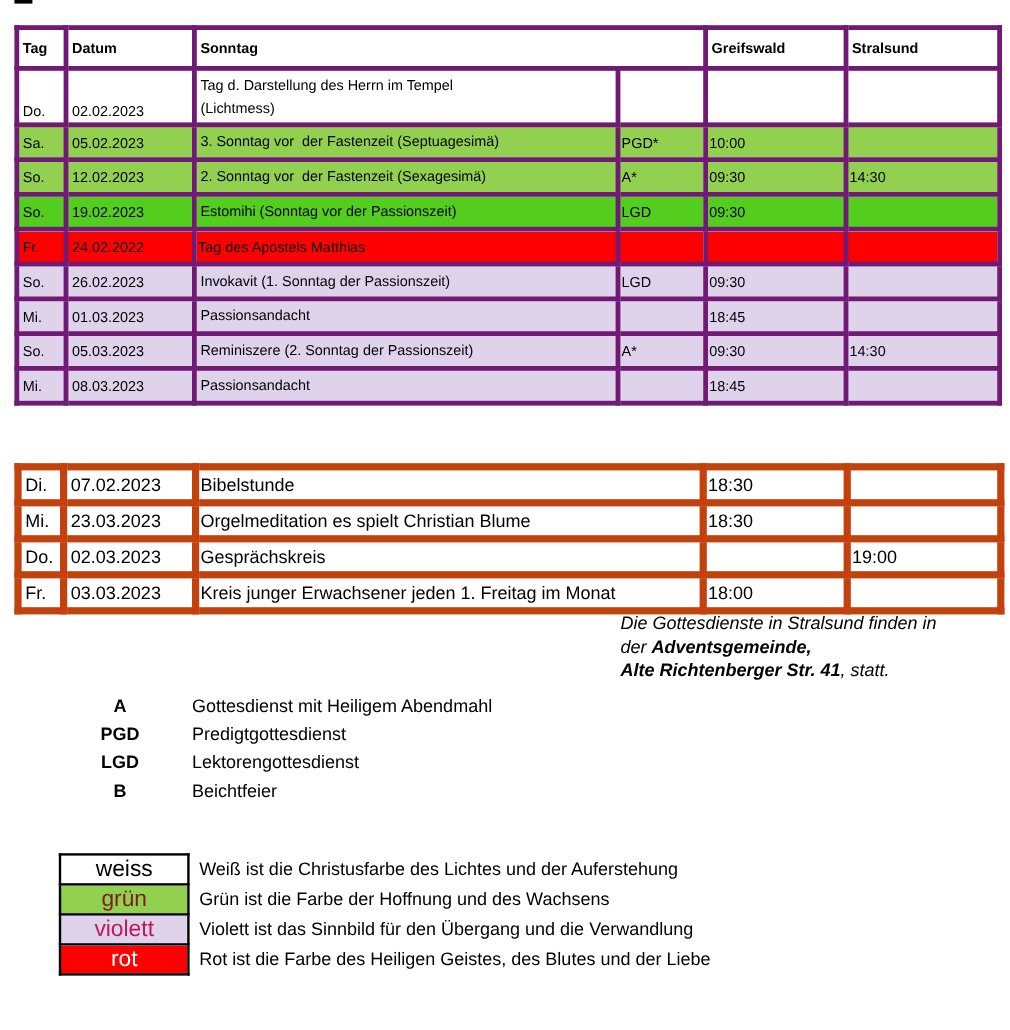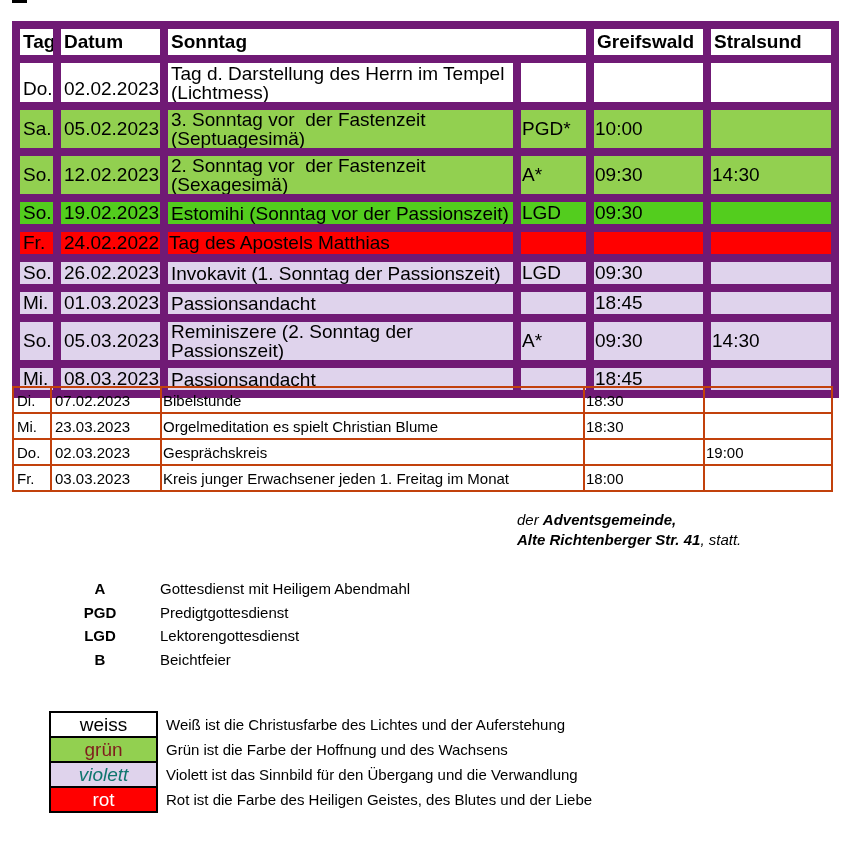--- a/index.html
+++ b/index.html
@@ -9,33 +9,33 @@
     background:#fff; color:#000;
     font-family:"Liberation Sans", sans-serif;
   }
   .artifact { position:absolute; left:12px; top:0; width:15px; height:3px; background:#000; }
 
   table { border-collapse:collapse; position:absolute; table-layout:fixed; }
   td { overflow:hidden; }
 
   
   .main { left:12px; top:21px; width:819px; }
-  .main td { border:8px solid #701a75; font-size:19px; padding:0 3px; vertical-align:middle; }
+  .main td { border:4px solid #701a75; font-size:12px; padding:0 3px; vertical-align:middle; }
   .main tr { height:29px; }
   .main tr.hdr { height:34px; }
   .main tr.hdr td { font-weight:bold; }
   .main tr.tall { height:47px; }
   .cell-sonntag { white-space:pre-wrap; line-height:19px; }
   .c { text-align:left; padding:0 1px !important; }
   .vb { vertical-align:bottom !important; padding-bottom:2px !important; }
 
   
   .events-title { position:absolute; left:55px; top:359px; font-size:16px; font-weight:bold; }
   .events { left:12px; top:386px; width:819px; }
-  .events td { border:2px solid #c2410c; font-size:15px; padding:0 3px; height:24px; vertical-align:middle;margin-left:21px; }
+  .events td { border:6px solid #c2410c; font-size:15px; padding:0 3px; height:24px; vertical-align:middle;margin-left:21px; }
   .events tr { height:26px; }
 
   
   .note { position:absolute; left:517px; top:510px; font-size:15px; font-style:italic; line-height:19.5px; }
   .note b { font-weight:bold; }
 
   
   .zeichen { position:absolute; left:0; top:577px; font-size:15px; }
   .z-title { margin-left:160px; font-weight:bold; height:24px; }
   .z-row { display:flex; height:23.5px; align-items:center; }
@@ -180,20 +180,21 @@
       <td>Fr.</td>
       <td>03.03.2023</td>
       <td class="c">Kreis junger Erwachsener jeden 1. Freitag im Monat</td>
       <td class="c">18:00</td>
       <td class="c"></td>
     </tr>
   </tbody>
     </table>
 
   <div class="note">
+    <div>Die Gottesdienste in Stralsund finden in</div>
     <div><span>der </span><b>Adventsgemeinde,</b></div>
     <div><b>Alte Richtenberger Str. 41</b><span>, statt.</span></div>
   </div>
 
   <div class="zeichen">
     <div class="z-row">
       <div class="z-abk">A</div>
       <div class="z-desc">Gottesdienst mit Heiligem Abendmahl</div>
     </div>
     <div class="z-row">
@@ -214,21 +215,21 @@
     <tbody>
         <tr>
       <td class="sw" style="background: rgb(255, 255, 255); color: rgb(0, 0, 0);">weiss</td>
       <td class="ds">Weiß ist die Christusfarbe des Lichtes und der Auferstehung</td>
     </tr>
     <tr>
       <td class="sw" style="background: rgb(146, 208, 80); color: #7f1d1d;">grün</td>
       <td class="ds">Grün ist die Farbe der Hoffnung und des Wachsens</td>
     </tr>
     <tr>
-      <td class="sw" style="background: rgb(223, 211, 236); color: #0f766e; font-style: italic;">violett</td>
+      <td class="sw" style="background: rgb(223, 211, 236); color: #be185d;">violett</td>
       <td class="ds">Violett ist das Sinnbild für den Übergang und die Verwandlung</td>
     </tr>
     <tr>
       <td class="sw" style="background: rgb(255, 0, 0); color: rgb(255, 255, 255);">rot</td>
       <td class="ds">Rot ist die Farbe des Heiligen Geistes, des Blutes und der Liebe</td>
     </tr>
   </tbody>
     </table>
 </div>
 

